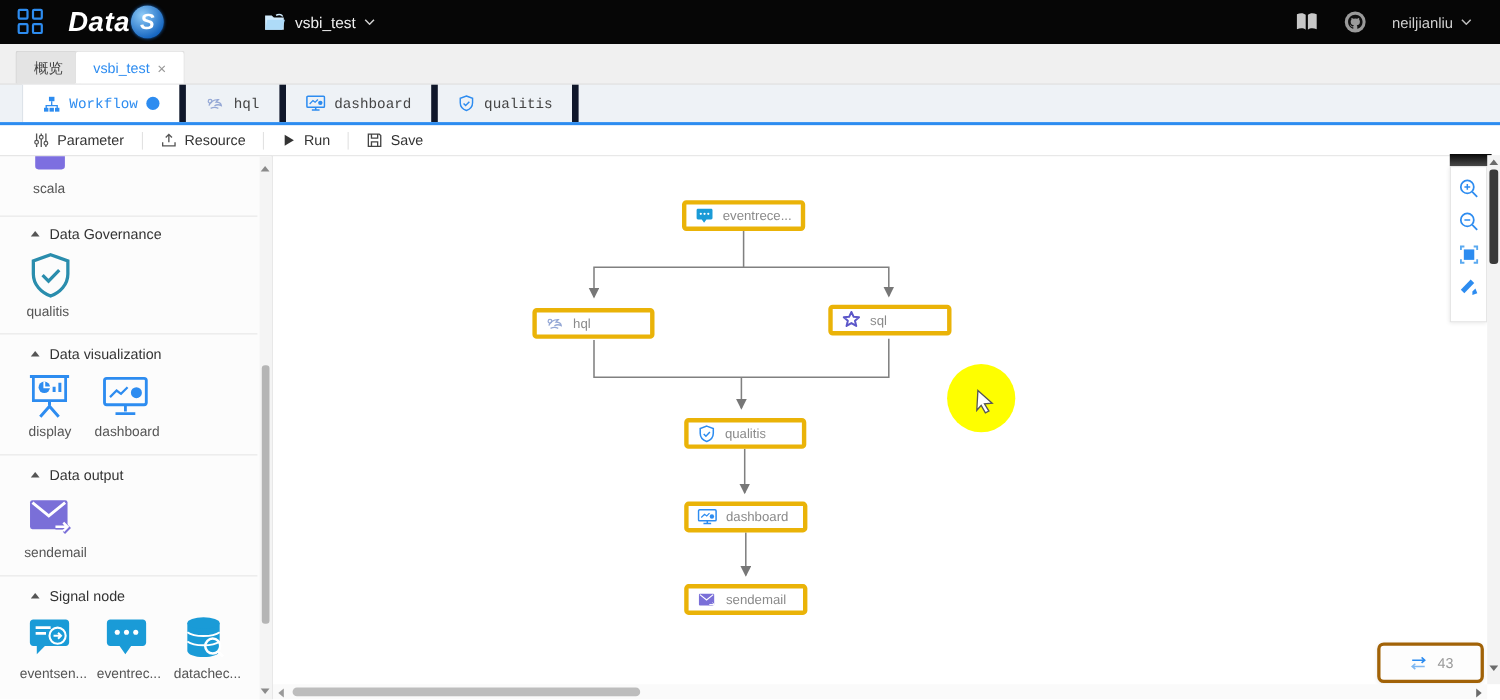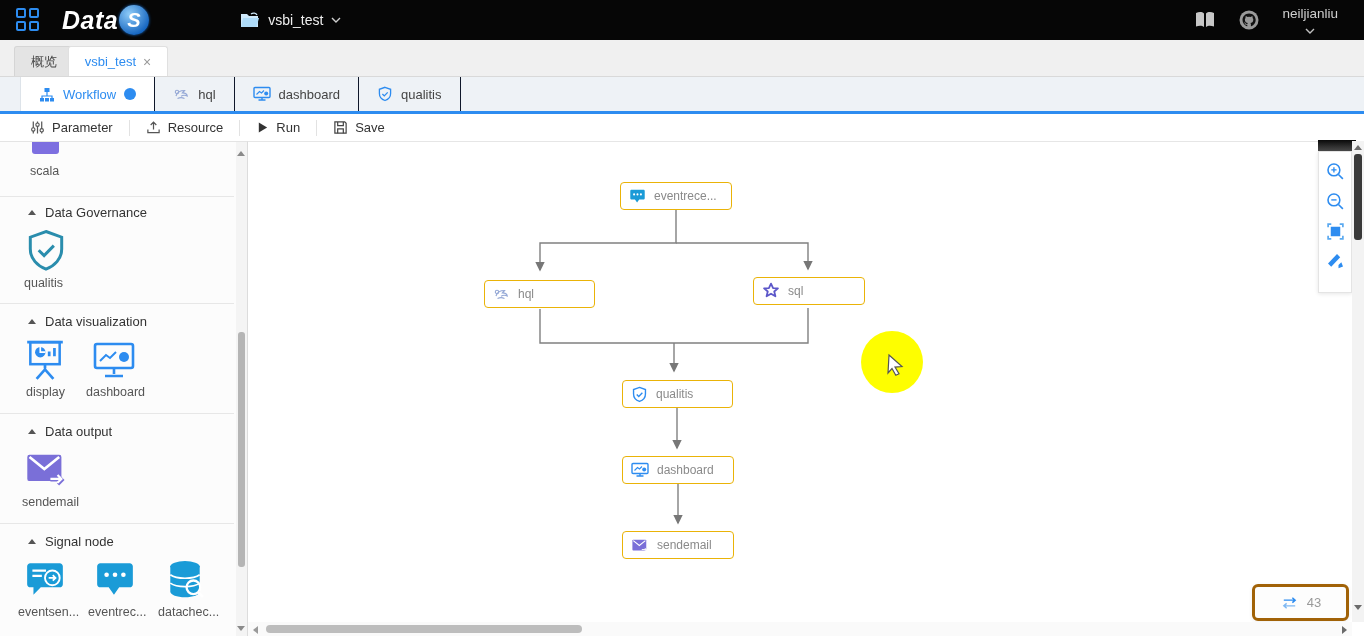--- a/index.html
+++ b/index.html
@@ -7,32 +7,32 @@
   body { position:relative; font-family:"Liberation Sans",sans-serif; background:#fff; color:#333; }
 
   
   .topbar { position:absolute; left:0; top:0; width:1364px; height:40px; background:#060606; display:flex; align-items:center; }
   .grid-icon { margin-left:16px; width:24px; height:24px; display:grid; grid-template-columns:10px 10px; grid-template-rows:10px 10px; gap:3px; }
   .grid-icon span { border:2.5px solid #2d8cf0; border-radius:2px; }
   .logo { display:flex; align-items:flex-end; margin-left:22px; color:#fff; font-style:italic; font-weight:bold; font-size:25px; letter-spacing:.5px; }
   .logo .sphere { width:30px; height:30px; border-radius:50%; background:radial-gradient(circle at 35% 30%, #8ecbf8, #1565c0 75%); display:flex; align-items:center; justify-content:center; font-size:20px; color:#fff; margin:0 1px; box-shadow:0 0 3px #1565c0; }
   .project-select { display:flex; align-items:center; gap:8px; margin-left:90px; color:#eee; font-size:14px; cursor:pointer; }
   .topbar-right { margin-left:auto; display:flex; align-items:center; gap:22px; margin-right:26px; }
-  .username { color:#cfcfcf; font-size:13.5px; display:flex; align-items:center; gap:7px; cursor:pointer;flex-direction:column; }
+  .username { color:#cfcfcf; font-size:13.5px; display:flex; align-items:center; gap:7px; cursor:pointer; }
 
   
   .tabrow1 { position:absolute; left:0; top:40px; width:1364px; height:37px; background:#f0f0f0; border-bottom:1px solid #d9d9d9; }
   .tab1 { position:absolute; bottom:0; height:30px; display:flex; align-items:center; justify-content:center; font-size:13px; border:1px solid #d5d5d5; border-bottom:none; border-radius:3px 3px 0 0; cursor:pointer; }
   .tab1.overview { left:14px; width:60px; background:#e4e4e4; color:#444; }
   .tab1.active { left:68px; width:100px; background:#fff; color:#2d8cf0; border-color:#e0e0e0; gap:7px; }
   .tab1 .close { color:#9a9a9a; font-size:14px; }
 
   
   .tabrow2 { position:absolute; left:0; top:77px; width:1364px; height:34px; background:#eef2f6; display:flex; }
-  .tab2 { height:34px; display:flex; align-items:center; gap:8px; padding:0 18px; font-size:13px; color:#444; border-right:1px solid #0f172a; cursor:pointer; }
+  .tab2 { height:34px; display:flex; align-items:center; gap:8px; padding:0 18px; font-size:13px; color:#444; border-right:6px solid #0f172a; cursor:pointer;font-family:Liberation Mono, monospace; }
   .tab2:first-child { margin-left:20px; border-left:1px solid #dde3e9; }
   .tab2.active { background:#fff; color:#2d8cf0; }
   .dot { width:12px; height:12px; border-radius:50%; background:#2d8cf0; }
   .bluebar { position:absolute; left:0; top:111px; width:1364px; height:3px; background:#2d8cf0; }
 
   
   .toolbar { position:absolute; left:0; top:114px; width:1364px; height:27px; background:#fff; display:flex; align-items:center; padding-left:14px; }
   .toolbtn { display:flex; align-items:center; gap:7px; font-size:13px; color:#333; padding:0 16px; cursor:pointer; height:100%; }
   .tool-sep { width:1px; height:16px; background:#e2e2e2; }
 
@@ -45,21 +45,21 @@
   .side-item { position:absolute; cursor:grab; }
   .scala-frag { position:absolute; left:32px; top:0; width:27px; height:12px; background:#7d6fe0; border-radius:0 0 3px 3px; }
   .side-scrollbar { position:absolute; left:236px; top:0; width:11px; height:495px; background:#f4f4f4; }
   .side-thumb { position:absolute; left:2px; top:190px; width:7px; height:235px; background:#b5b5b5; border-radius:3px; }
   .arrow-up-sm { width:0;height:0;border-left:4px solid transparent;border-right:4px solid transparent;border-bottom:5px solid #8a8a8a; position:absolute; left:1px; top:9px; }
   .arrow-dn-sm { width:0;height:0;border-left:4px solid transparent;border-right:4px solid transparent;border-top:5px solid #8a8a8a; position:absolute; left:1px; bottom:6px; }
 
   
   .canvas { position:absolute; left:248px; top:141px; width:1104px; height:481px; background:#fff; border-top:1px solid #e6e6e6; }
   .edges { position:absolute; left:0; top:0; }
-  .node { position:absolute; width:112px; height:28px; background:#fff; border:1px solid #eab308; border-radius:4px; display:flex; align-items:center; gap:8px; padding-left:8px; font-size:12px; color:#8a8a8a; cursor:pointer; }
+  .node { position:absolute; width:112px; height:28px; background:#fff; border:4px solid #eab308; border-radius:4px; display:flex; align-items:center; gap:8px; padding-left:8px; font-size:12px; color:#8a8a8a; cursor:pointer; }
   .node span.lbl { white-space:nowrap; overflow:hidden; text-overflow:ellipsis; max-width:80px; }
 
   
   .cursor-highlight { position:absolute; left:861px; top:331px; width:62px; height:62px; border-radius:50%; background:#fefe00; }
   .cursor-arrow { position:absolute; left:884px; top:353px; }
 
   
   .panel-darkbar { position:absolute; left:1318px; top:140px; width:38px; height:11px; background:linear-gradient(#090909,#4a4a4a); }
   .zoom-panel { position:absolute; left:1318px; top:151px; width:34px; height:142px; background:#fff; border:1px solid #e4e4e4; box-shadow:0 1px 4px rgba(0,0,0,.10); display:flex; flex-direction:column; align-items:center; gap:10px; padding-top:9px; }
   .zoom-panel .zbtn { width:20px; height:20px; display:flex; align-items:center; justify-content:center; cursor:pointer; }

